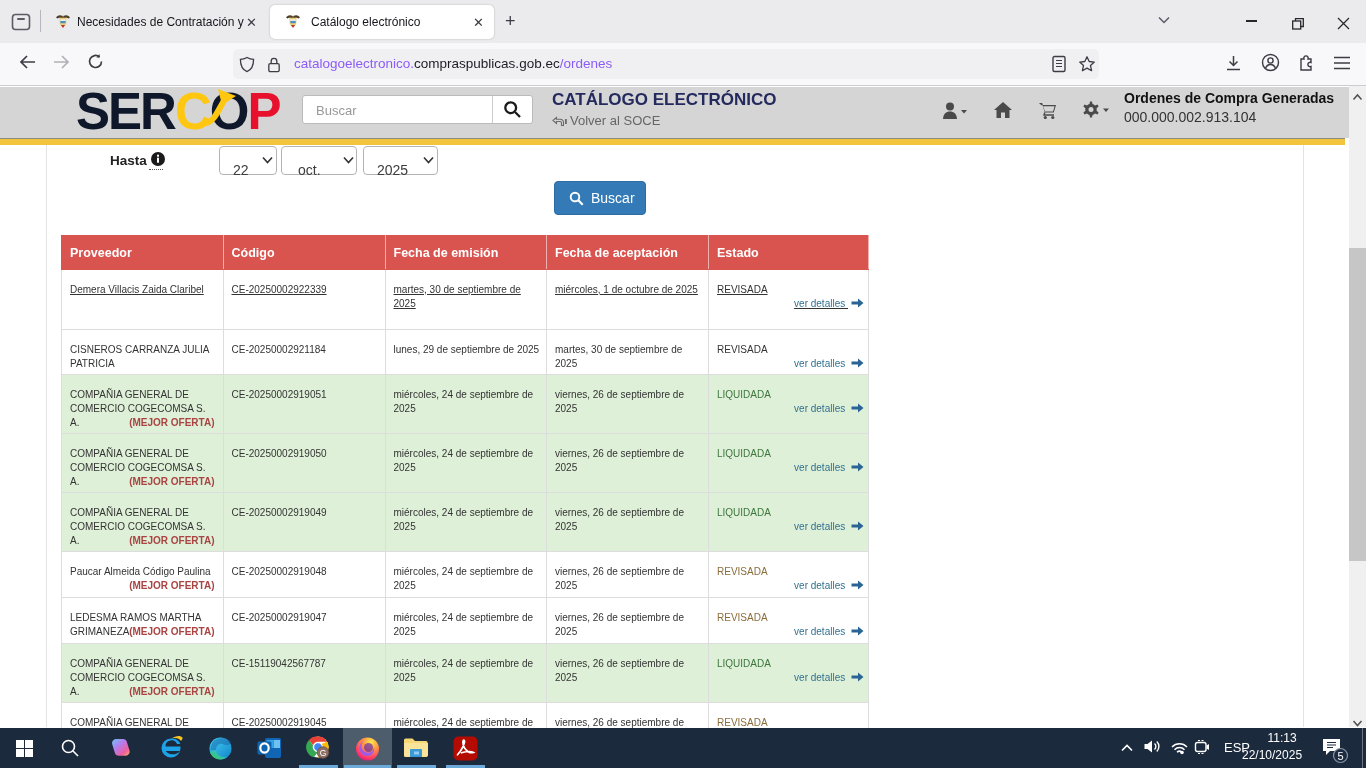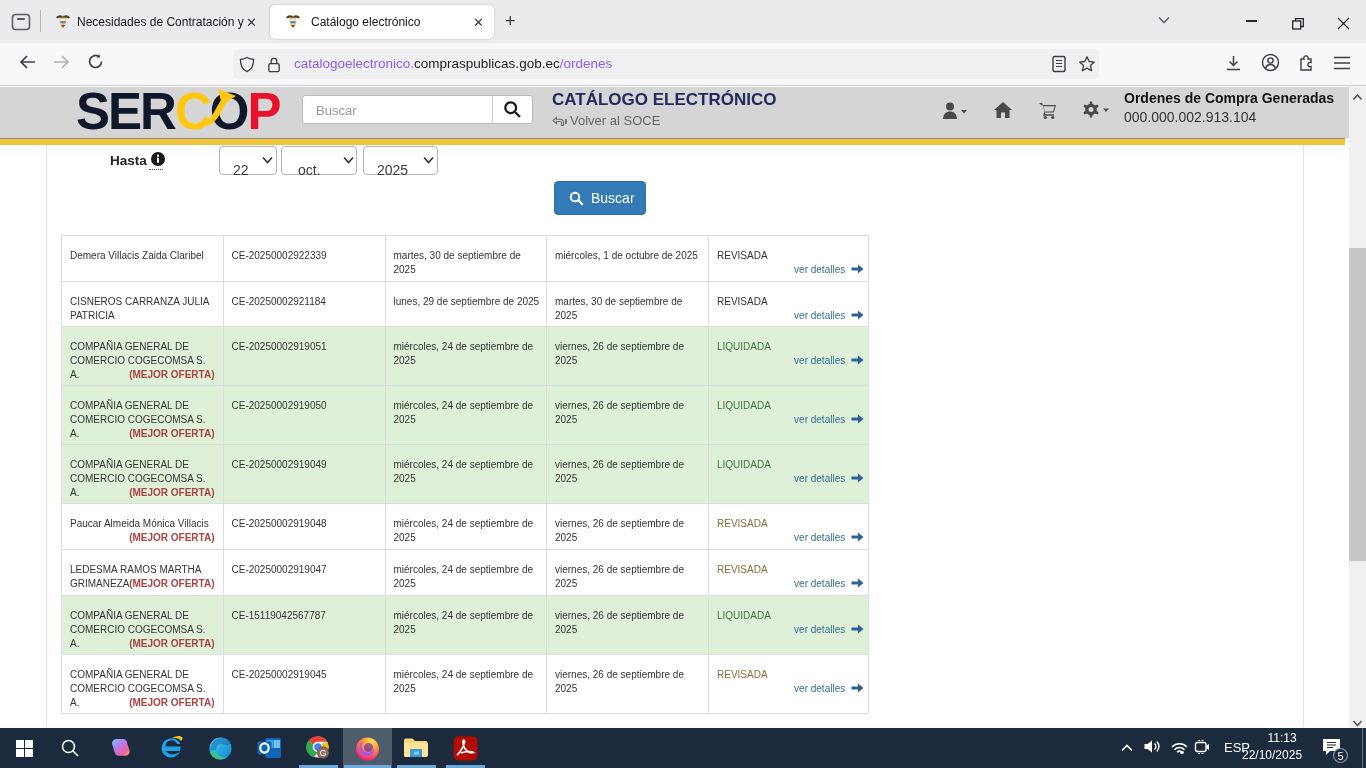--- a/index.html
+++ b/index.html
@@ -226,21 +226,28 @@
 
 <table class="abs" id="tbl">
 <colgroup>
       <col style="width:161.5px">
       <col style="width:162px">
       <col style="width:161.5px">
       <col style="width:162px">
       <col style="width:160px">
     </colgroup>
 <tbody>
-<tr style="height:46px;">
+      <tr>
+        <th>Proveedor</th>
+        <th>Código</th>
+        <th>Fecha de emisión</th>
+        <th>Fecha de aceptación</th>
+        <th>Estado</th>
+      </tr>
+<tr style="height:60px;text-decoration:underline;">
         <td>
           <div>Demera Villacis Zaida Claribel</div>
         </td>
         <td>CE-20250002922339</td>
         <td>
           <div>martes, 30 de septiembre de</div>
           <div>2025</div>
         </td>
         <td>
           <div>miércoles, 1 de octubre de 2025</div>
@@ -333,21 +340,21 @@
         </td>
         <td>
           <div class="liq">LIQUIDADA</div>
           <div class="vd">ver detalles <svg width="13" height="10" viewBox="0 0 13 10">
               <path d="M0.5 3.5 h6.5 V0.5 L12.5 5 L7 9.5 V6.5 H0.5 Z" fill="#2a6496"></path>
             </svg></div>
         </td>
       </tr>
 <tr style="height:46px;">
         <td>
-          <div>Paucar Almeida Mónica Villacis</div>
+          <div>Paucar Almeida Código Paulina</div>
           <div style="text-align:right;"><span style="color:#a94442;font-weight:bold;">(MEJOR OFERTA)</span></div>
         </td>
         <td>CE-20250002919048</td>
         <td>
           <div>miércoles, 24 de septiembre de</div>
           <div>2025</div>
         </td>
         <td>
           <div>viernes, 26 de septiembre de</div>
           <div>2025</div>

